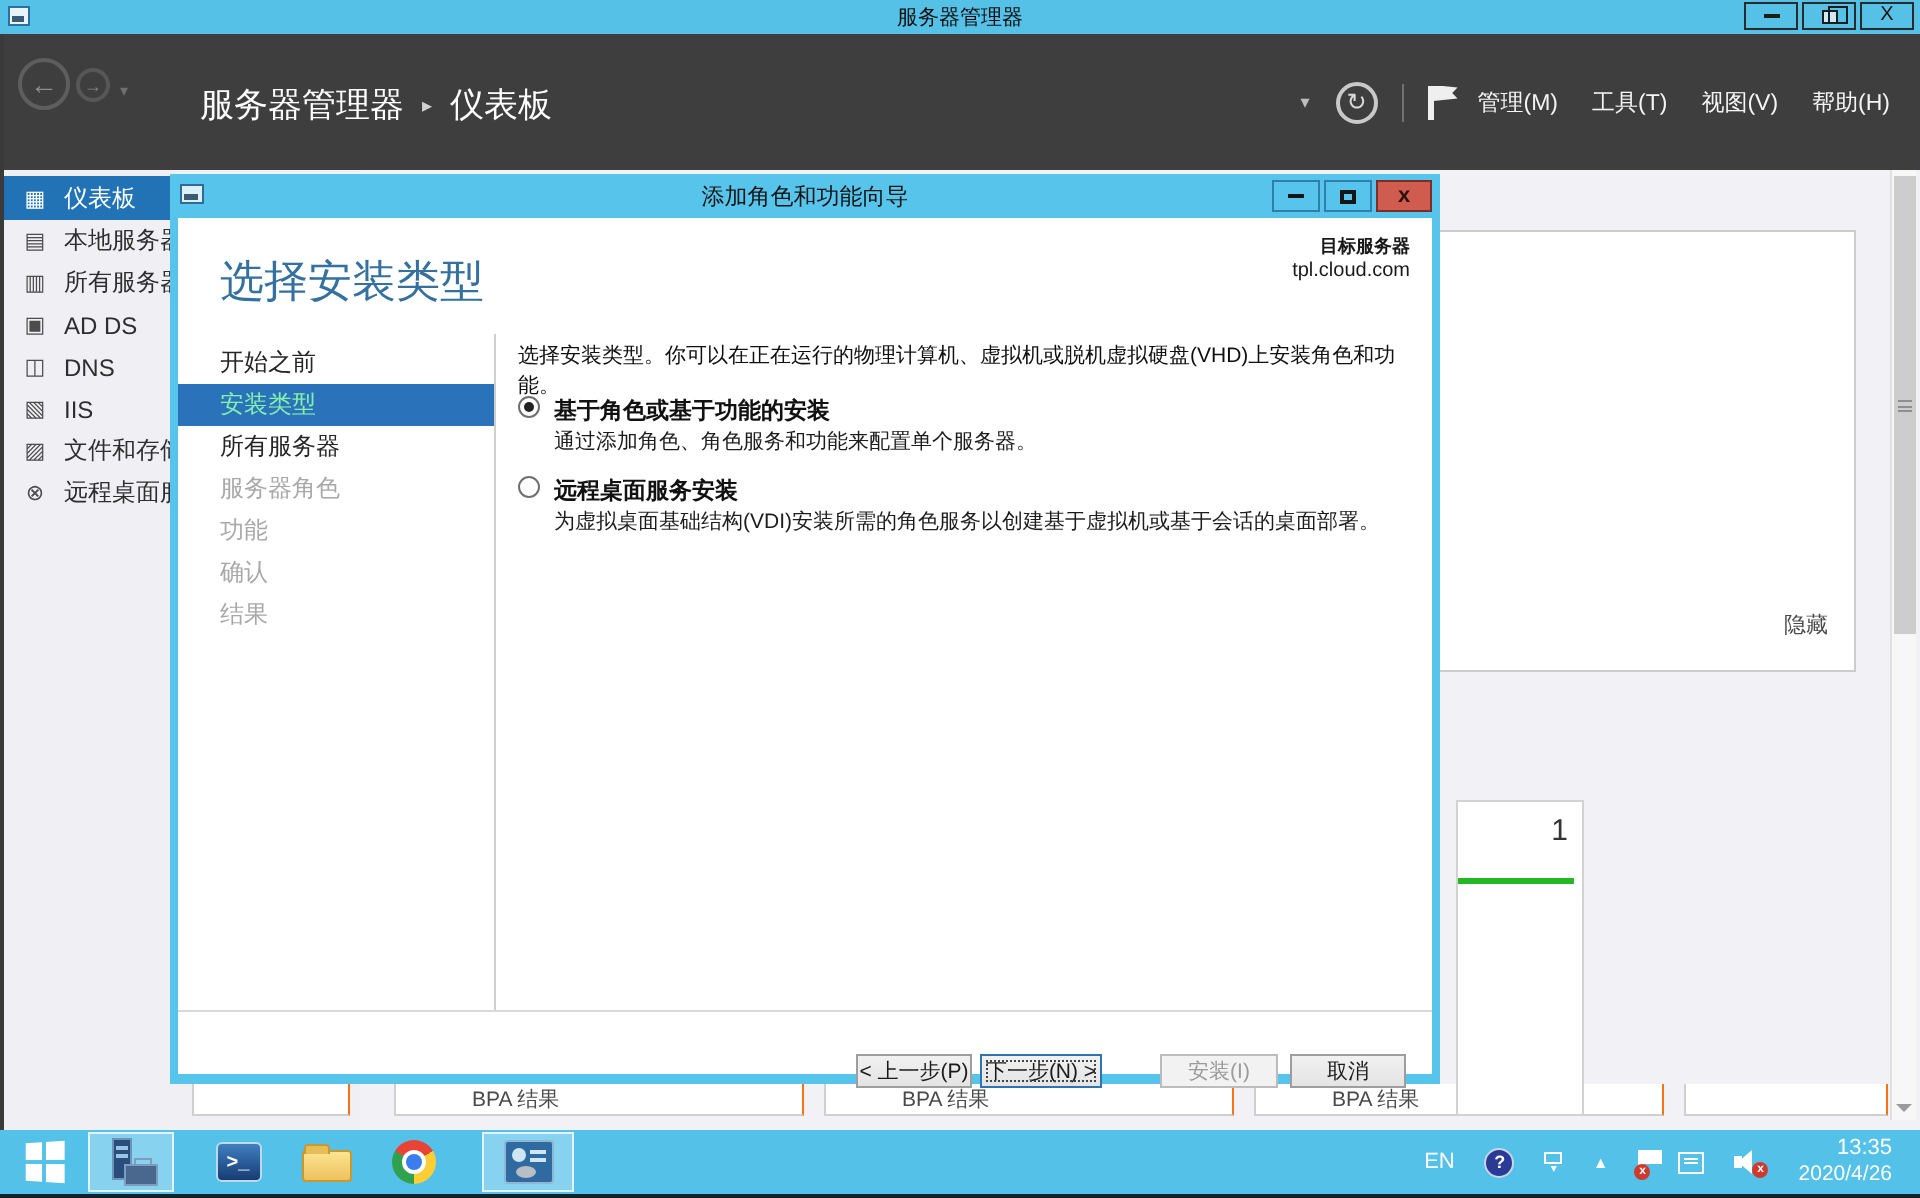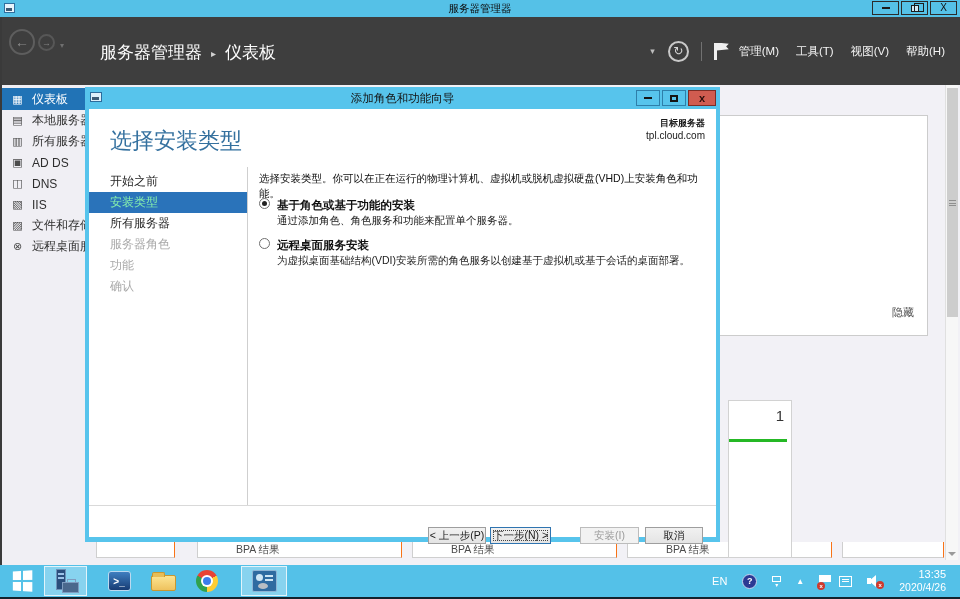--- a/index.html
+++ b/index.html
@@ -286,20 +286,21 @@
         <div class="target-label">目标服务器</div>
         <div class="target-server">tpl.cloud.com</div>
       </div>
       <ul class="wnav">
         <li class="wnav-item">开始之前</li>
         <li class="wnav-item selected">安装类型</li>
         <li class="wnav-item">所有服务器</li>
         <li class="wnav-item disabled">服务器角色</li>
         <li class="wnav-item disabled">功能</li>
         <li class="wnav-item disabled">确认</li>
+        <li class="wnav-item disabled">结果</li>
       </ul>
       <div class="vdivider"></div>
       <div class="wcontent">
         <div class="intro">选择安装类型。你可以在正在运行的物理计算机、虚拟机或脱机虚拟硬盘(VHD)上安装角色和功能。</div>
         <div class="opt o1">
           <span class="radio checked"></span>
           <span class="opt-label">基于角色或基于功能的安装</span>
         </div>
         <div class="opt-desc d1">通过添加角色、角色服务和功能来配置单个服务器。</div>
         <div class="opt o2">

